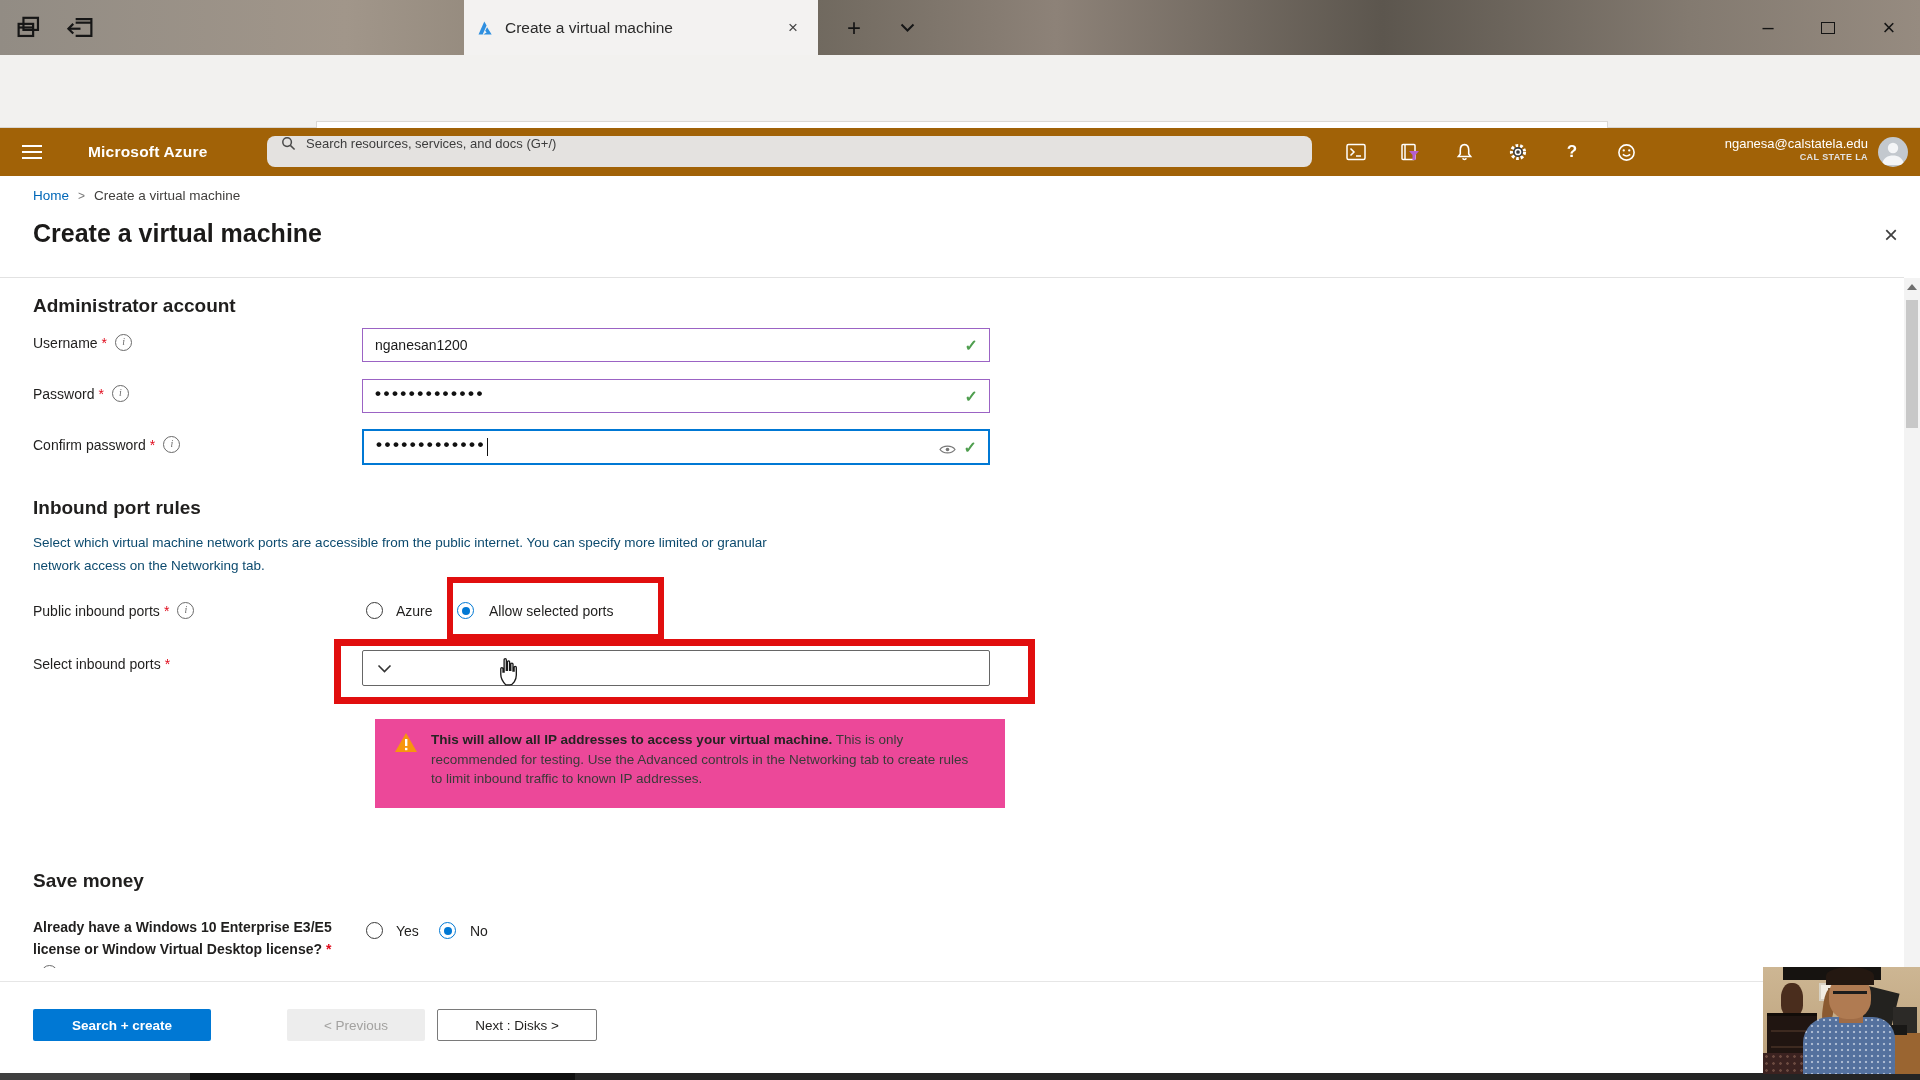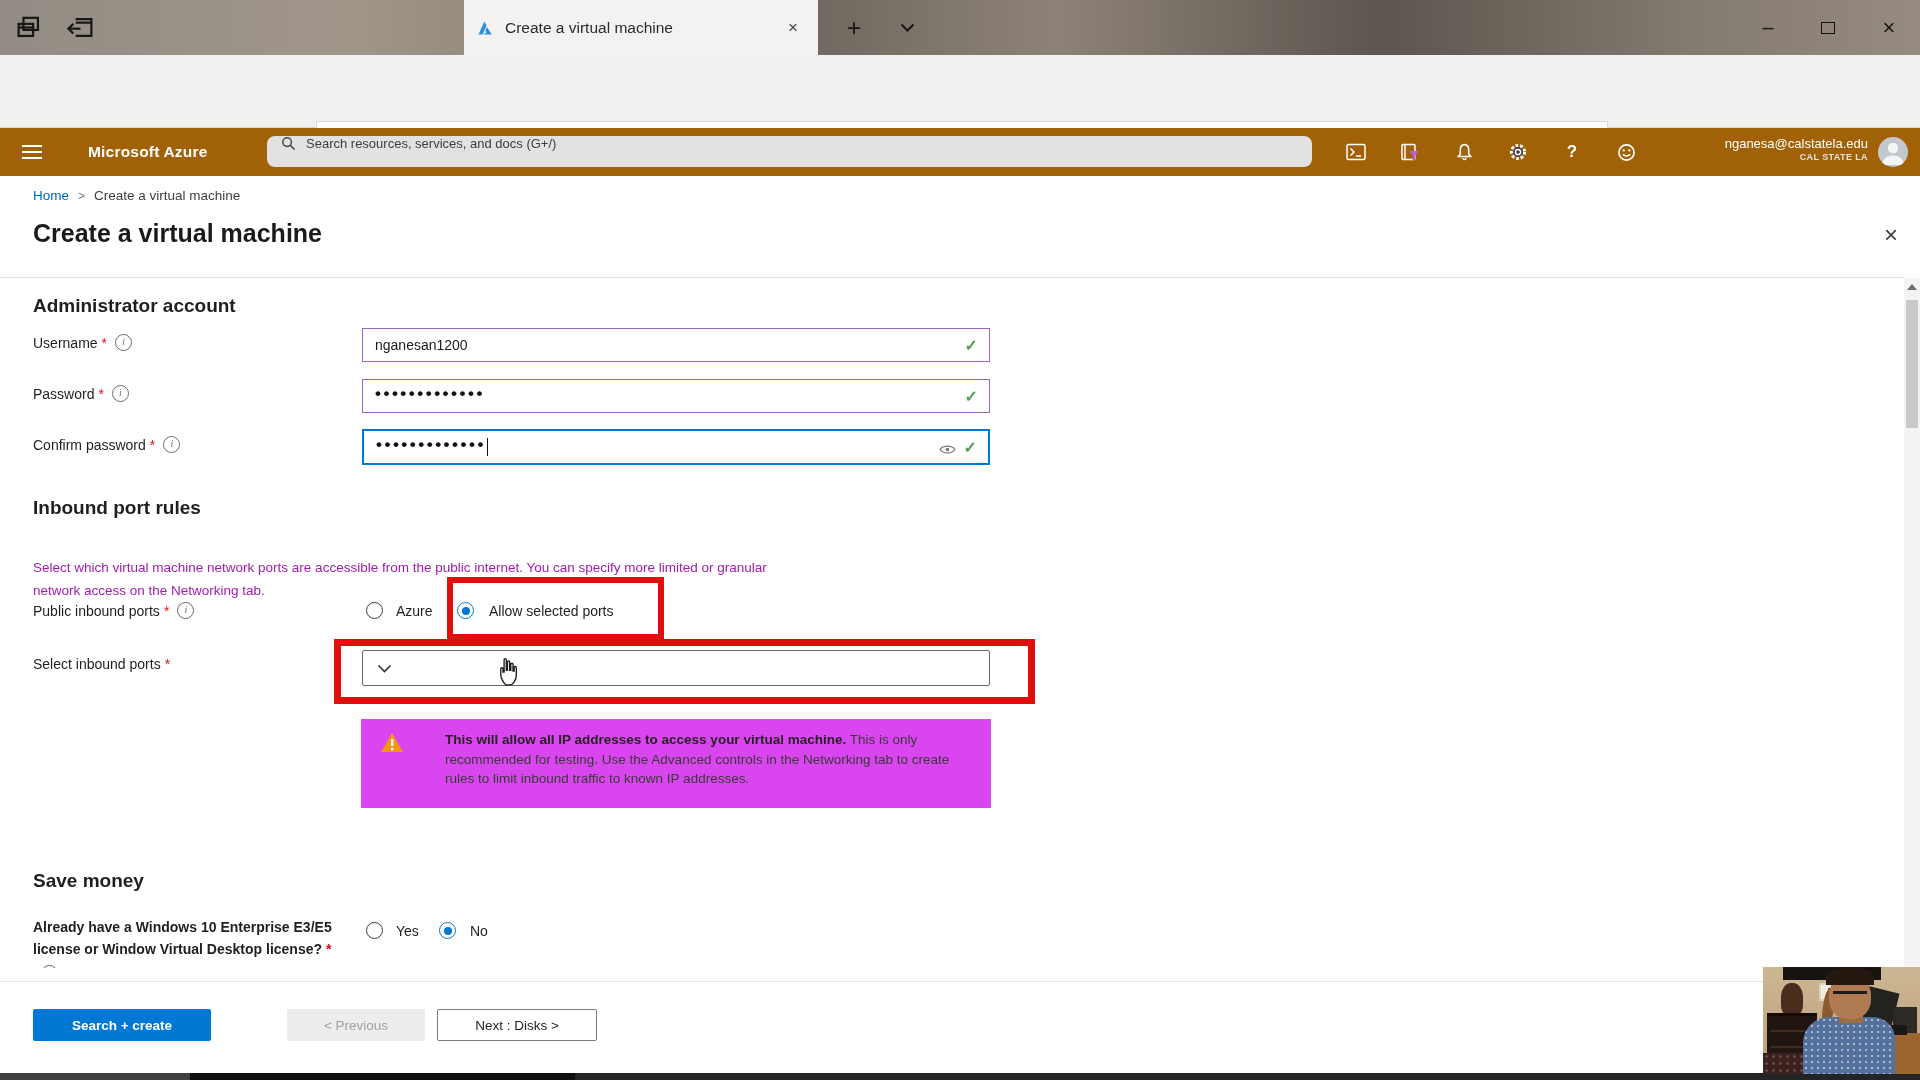--- a/index.html
+++ b/index.html
@@ -63,30 +63,30 @@
   .flabel{position:absolute;left:33px;font-size:14px;color:#201f1e;display:flex;align-items:center;}
   .req{color:#e00b1c;margin-left:4px;}
   .info{display:inline-block;width:15px;height:15px;border:1px solid #6a6a6a;border-radius:50%;
     color:#6a6a6a;font-size:10px;line-height:13px;text-align:center;font-family:"Liberation Serif",serif;
     font-style:italic;margin-left:8px;}
   .finput{position:absolute;left:362px;width:628px;height:34px;background:#fff;border:1px solid #9b63c4;
     box-sizing:border-box;display:flex;align-items:center;padding:0 36px 0 12px;font-size:14px;color:#1b1b1b;}
   .check{position:absolute;right:11px;color:#4f9e4f;font-size:16px;font-weight:700;}
   .dots{font-size:17px;font-weight:700;letter-spacing:2.5px;color:#111;transform:translateY(-2px);}
   .caret{display:inline-block;width:1.5px;height:18px;background:#111;margin-left:1px;}
-  .desc{position:absolute;left:33px;font-size:13.5px;color:#a21caf;margin-top:25px;}
+  .desc{position:absolute;left:33px;font-size:13.5px;color:#0c4a6e;}
   .radio{position:absolute;width:17px;height:17px;border:1.6px solid #3b3b3b;border-radius:50%;box-sizing:border-box;background:#fff;}
   .radio.sel{border-color:#0078d4;display:flex;align-items:center;justify-content:center;}
   .radio.sel i{width:8px;height:8px;border-radius:50%;background:#0078d4;}
   .rlabel{position:absolute;font-size:14px;color:#201f1e;}
   .redbox{position:absolute;border:6px solid #e10e0e;box-sizing:border-box;}
   .dropdown{position:absolute;left:362px;top:650px;width:628px;height:36px;background:#fff;border:1px solid #666;
     border-radius:2px;box-sizing:border-box;display:flex;align-items:center;padding:0 14px;font-size:14px;color:#1b1b1b;}
-  .warn{position:absolute;left:361px;top:719px;width:630px;height:89px;background:#d946ef;box-sizing:border-box;
-    padding:11px 24px 0 84px;}
+  .warn{position:absolute;left:375px;top:719px;width:630px;height:89px;background:#ec4899;box-sizing:border-box;
+    padding:11px 24px 0 56px;}
   .warn .txt{font-size:13.5px;line-height:19.5px;color:#3b3a39;}
   .warn b{color:#252423;}
   .license{position:absolute;left:33px;top:916px;width:312px;font-size:14px;font-weight:600;line-height:22px;
     color:#201f1e;height:52px;overflow:hidden;}
   .clipline{left:0;top:981px;width:1904px;height:1px;background:#e6e6e6;}
 
   
   .btn{position:absolute;top:1009px;height:32px;display:flex;align-items:center;justify-content:center;
     font-size:13.5px;border-radius:2px;box-sizing:border-box;}
   .btn-primary{left:33px;width:178px;background:#0078d4;color:#fff;font-weight:600;}

